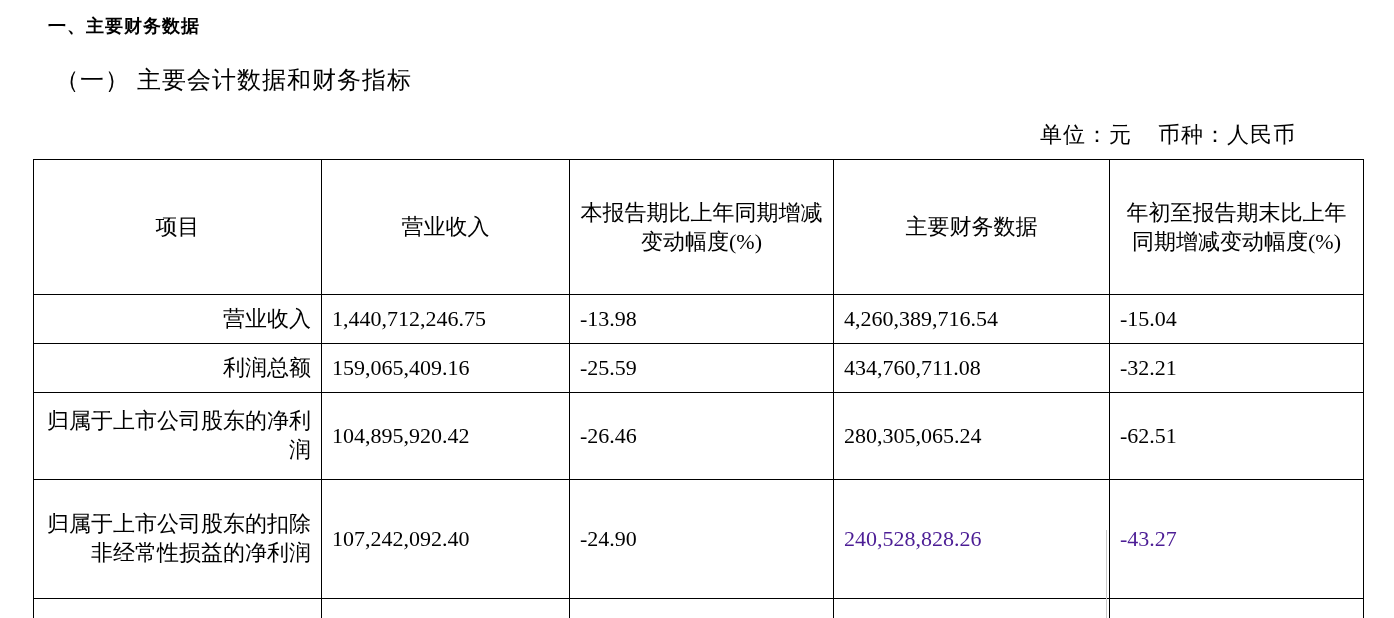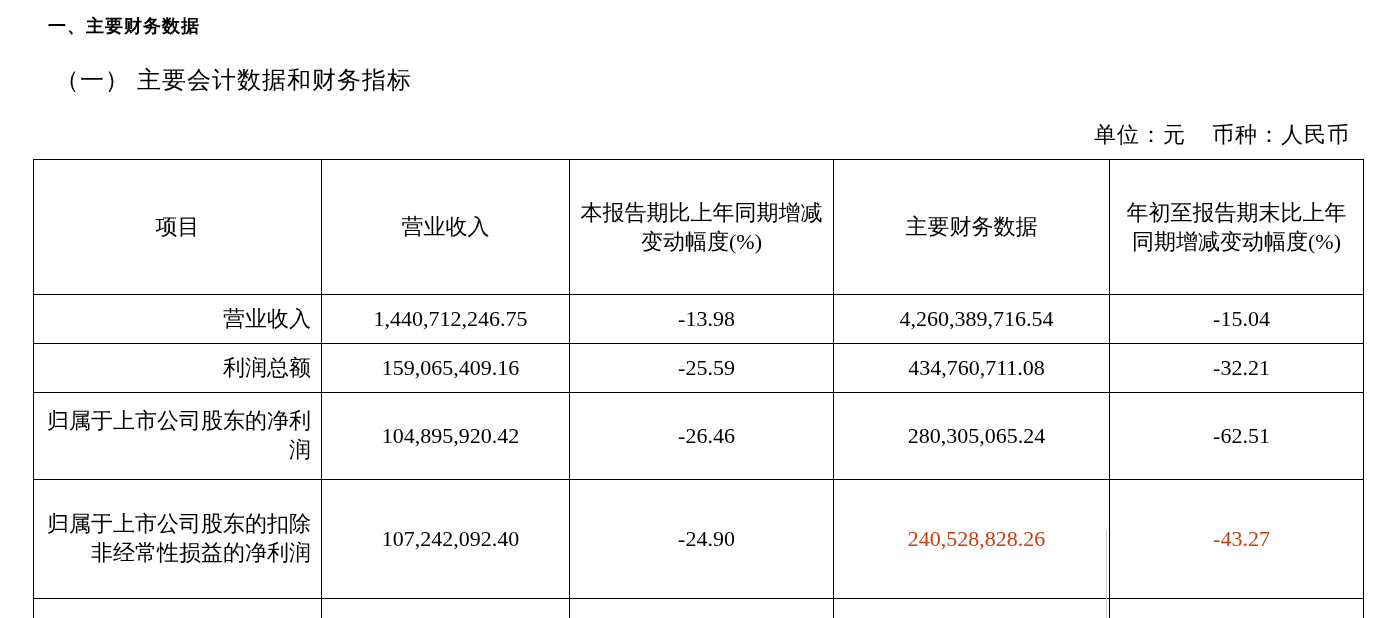--- a/index.html
+++ b/index.html
@@ -30,21 +30,21 @@
   }
   .heading-2 {
     font-size: 24px;
     font-weight: normal;
     margin: 26px 0 0 55px;
     letter-spacing: 1px;
   }
   .unit-line {
     font-size: 22px;
     margin: 24px 0 0 0;
-    padding-right: 44px;
+    padding-right: 98px;
     text-align: right;
     letter-spacing: 1px;
     font-family: Liberation Serif, serif;
   }
   .unit-line .sep {
     display: inline-block;
     width: 26px;
   }
   table.fin {
     margin-left: 33px;
@@ -64,35 +64,35 @@
     text-align: center;
     line-height: 1.32;
     height: 126px;
   }
   table.fin td.label {
     text-align: right;
     line-height: 1.3;
     padding-left: 12px;
   }
   table.fin td.num {
-    text-align: center;
+    text-align: left;
     padding-right: 0;
     white-space: nowrap;
   }
   col.c1 { width: 288px; }
   col.c2 { width: 248px; }
   col.c3 { width: 264px; }
   col.c4 { width: 276px; }
   col.c5 { width: 254px; }
   .row-h1 td { height: 40px; }
   .row-h2 td { height: 78px; }
   .row-h3 td { height: 110px; }
   .row-cut td { height: 16px; border-bottom: none; }
   .faded {
-    color: #c2410c;
+    color: #4c1d95;
   }
   .scan-line {
     position: absolute;
     left: 1106px;
     top: 516px;
     width: 1px;
     height: 100px;
     background: #c9c9c9;
   }
 </style>

